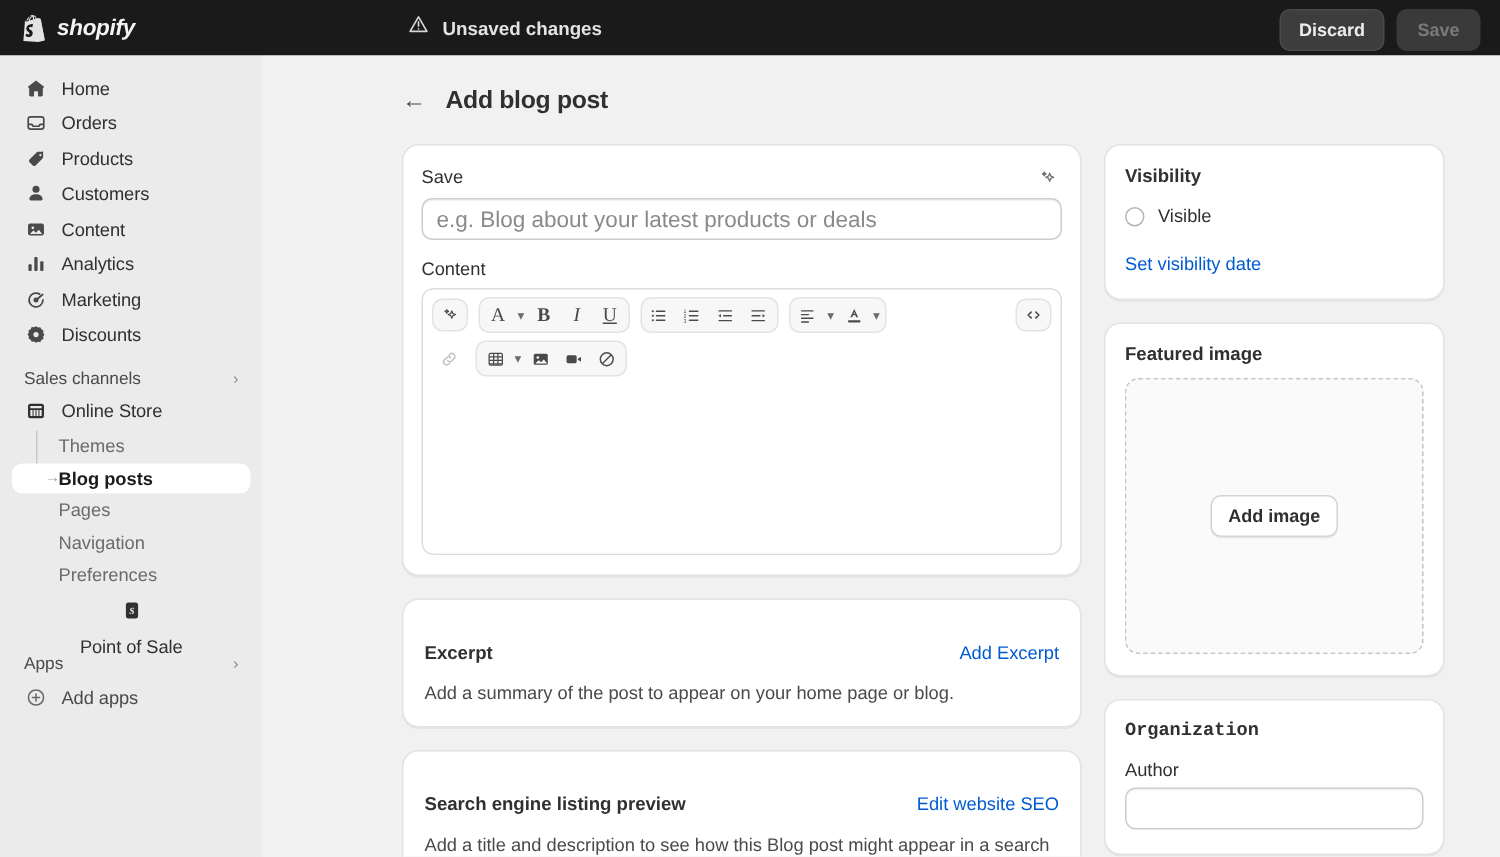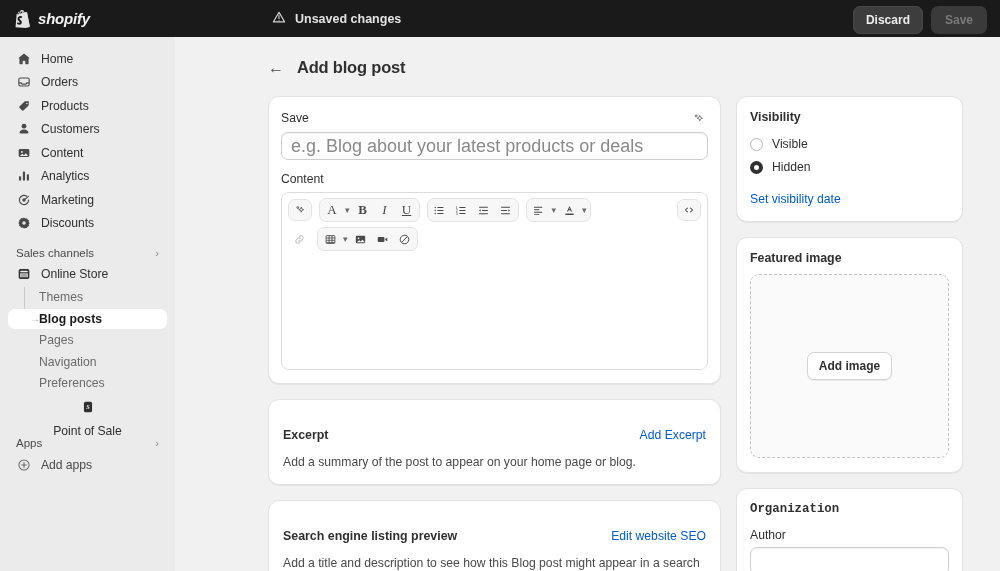--- a/index.html
+++ b/index.html
@@ -142,21 +142,21 @@
   }
   .field-label { font-size: 12.2px; color: #303030; }
   .magic-btn {
     width: 20px; height: 18px; display: flex;
     align-items: center; justify-content: center; cursor: pointer;
   }
   .text-input {
     width: 100%; height: 28px;
     border: 1px solid #cdcdcd; border-radius: 7px;
     background: #fff; padding: 0 9px;
-    font-size: 18px; color: #303030;
+    font-size: 15px; color: #303030;
     font-family: inherit;
     box-shadow: inset 0 1px 1px rgba(26,26,26,0.05);
   }
   .text-input::placeholder { color: #8a8a8a; }
   .content-label { margin: 12px 0 6px 0; }
 
   .editor {
     border: 1px solid #dcdcdc; border-radius: 8px;
     overflow: hidden; background: #fff;
   }
@@ -185,21 +185,22 @@
   .tbtn .cap.b { font-weight: bold; }
   .tbtn .cap.i { font-style: italic; }
   .tbtn .cap.u { text-decoration: underline; }
   .caret { font-size: 9px; color: #6b6b6b; padding: 0 2px; }
   .tspacer { flex: 1; }
   .editor-body { height: 112px; background: #fff; }
 
   
   .sec-head {
     display: flex; align-items: flex-start; justify-content: space-between;
-    padding: 28px 14px 0 14px;
+    padding: 7px 14px 0 14px;
+    margin-top: 21px;
   }
   .sec-title { font-size: 12.4px; font-weight: bold; color: #303030; }
   .sec-action {
     font-size: 12.2px; color: #005bd3; cursor: pointer;
   }
   .sec-body {
     padding: 12px 14px 14px 14px;
     font-size: 12.2px; color: #4a4a4a; line-height: 1.35;
   }
 
@@ -610,24 +611,20 @@
 
       <div class="card">
         <div class="rcard-pad">
           <div class="rcard-title">Visibility</div>
 
           <div class="radio-row">
             <span class="radio"></span>
             <span class="radio-label">Visible</span>
           </div>
 
-          <div class="radio-row">
-            <span class="radio checked"></span>
-            <span class="radio-label">Hidden</span>
-          </div>
 
           <span class="link-blue">Set visibility date</span>
         </div>
       </div>
 
       <div class="card">
         <div class="rcard-pad">
           <div class="rcard-title" style="margin-bottom:9px;">Featured image</div>
           <div class="dropzone">
             <button class="btn-plain">Add image</button>

